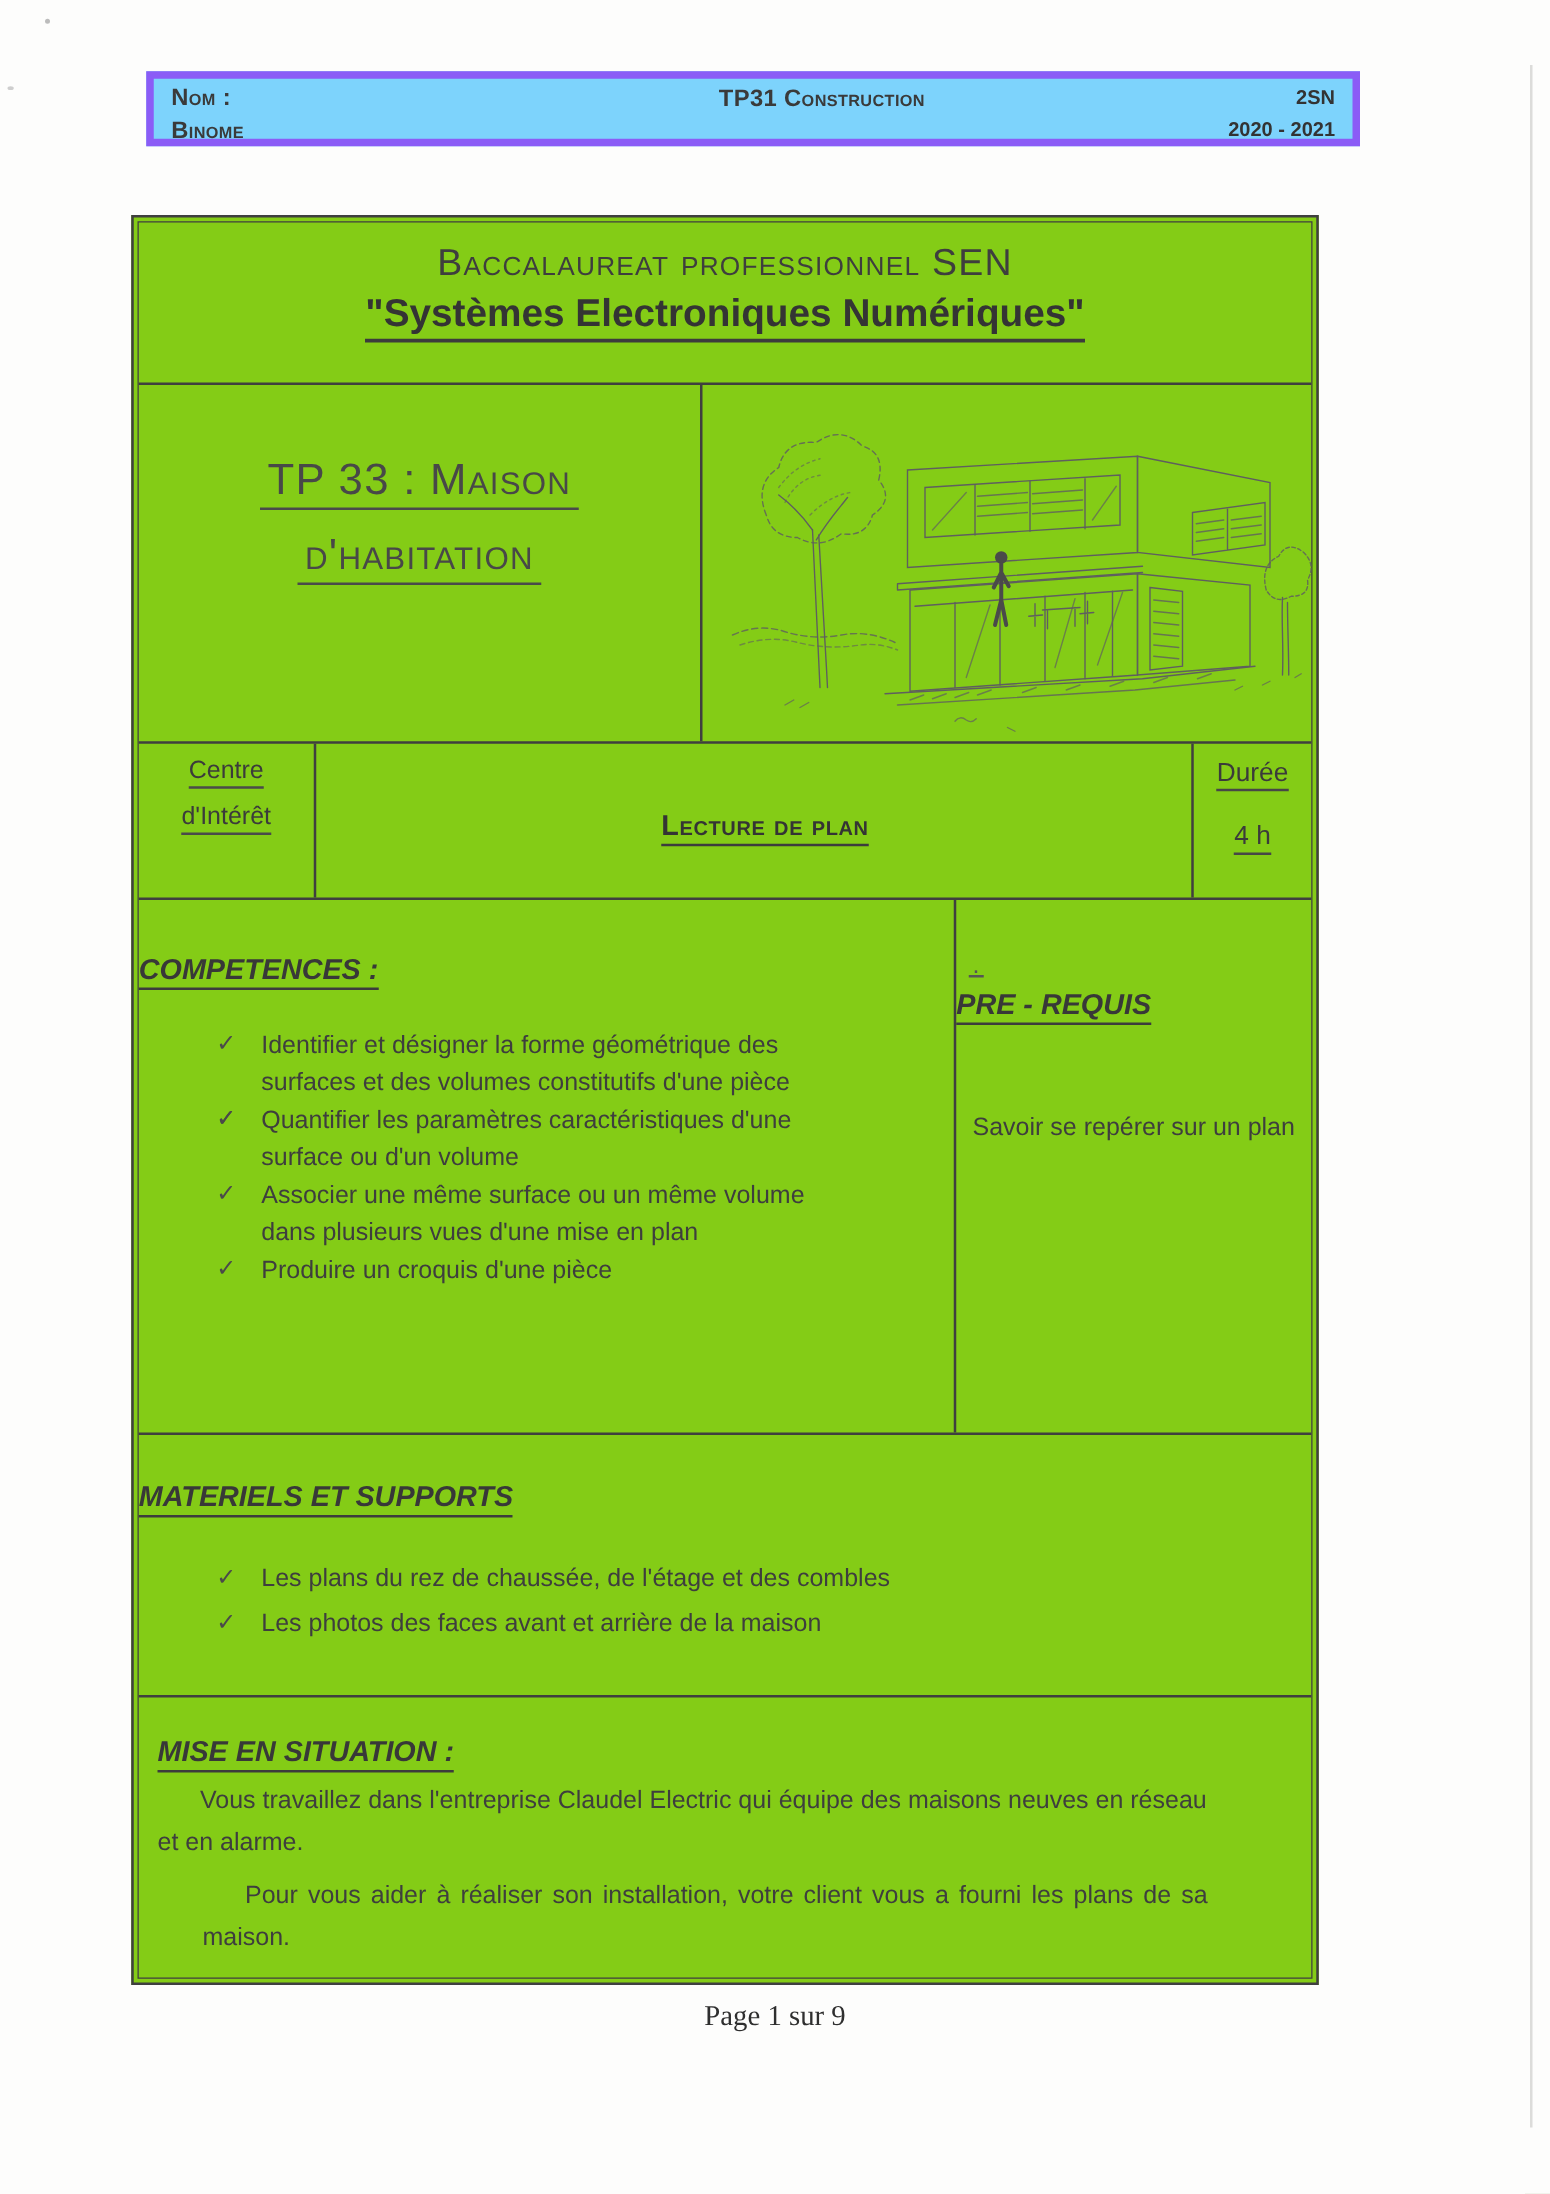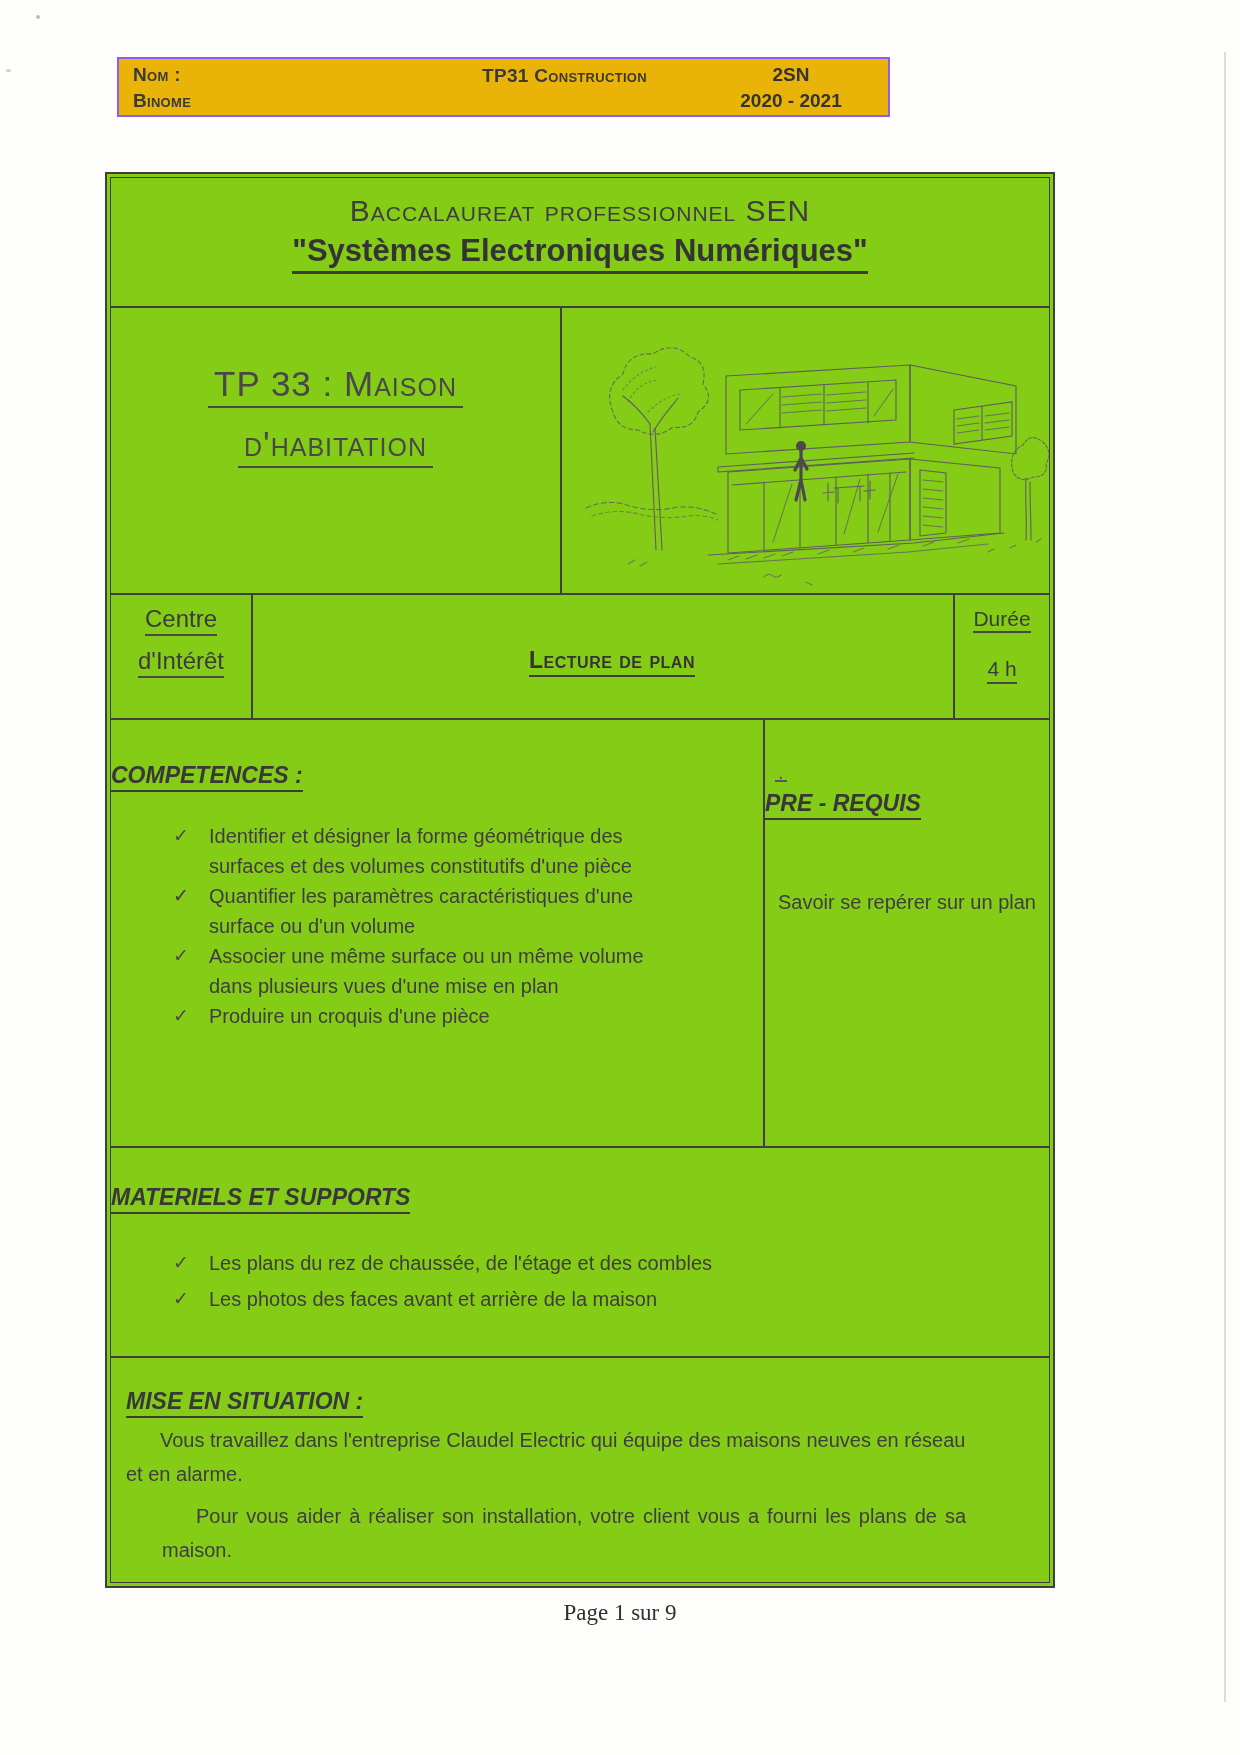--- a/index.html
+++ b/index.html
@@ -8,26 +8,26 @@
         font-family:"Liberation Sans","DejaVu Sans",sans-serif;color:#3b3b3b;}
   .abs{position:absolute;}
 
   
   .speck1{left:36px;top:15px;width:4px;height:4px;background:#9a9a9a;border-radius:50%;opacity:.65;}
   .speck2{left:6px;top:69px;width:5px;height:3px;background:#a8a8a8;border-radius:50%;opacity:.55;}
   .scan-edge{left:1224px;top:52px;width:2px;height:1650px;background:#dcdcda;}
   .pink-line{left:550px;top:596px;width:243px;height:2px;background:#d98fc0;opacity:.6;}
 
   
-  .header-box{left:117px;top:57px;width:773px;height:60px;border:2px solid #8b5cf6;background:#eab308;
+  .header-box{left:117px;top:57px;width:971px;height:60px;border:6px solid #8b5cf6;background:#7dd3fc;
               box-sizing:border-box;display:flex;}
   .hb-left{width:300px;padding:3px 0 0 14px;}
   .hb-sc{font-weight:bold;font-variant:small-caps;font-size:19px;line-height:26px;color:#3a3a3a;letter-spacing:.3px;}
   .hb-center{flex:1;text-align:center;padding-top:4px;}
-  .hb-right{width:190px;text-align:center;padding:3px 2px 0 0;font-weight:bold;font-size:19px;line-height:26px;color:#333;}
+  .hb-right{width:190px;text-align:right;padding:3px 14px 0 0;font-weight:bold;font-size:16px;line-height:26px;color:#333;}
 
   
   .frame{left:105px;top:172px;width:950px;height:1416px;border:2px solid #3f3f3f;padding:3px;
          box-sizing:border-box;background:#84cc16;}
   .frame-in{border:1px solid #3f3f3f;width:100%;height:100%;box-sizing:border-box;
             display:flex;flex-direction:column;}
   .sec{box-sizing:border-box;}
 
   
   .ul1{border-bottom:2px solid #474747;padding-bottom:1px;}
@@ -42,21 +42,21 @@
   .sec-tp{height:287px;border-top:2px solid #3f3f3f;display:flex;}
   .tp-cell{width:451px;border-right:2px solid #3f3f3f;box-sizing:border-box;display:flex;
            flex-direction:column;justify-content:center;align-items:center;gap:16px;padding-bottom:70px;}
   .tp-line{font-size:35px;font-variant:small-caps;color:#484848;border-bottom:2px solid #4a4a4a;
            padding:0 6px 2px;letter-spacing:1px;}
   .house-cell{flex:1;position:relative;}
   .house-cell svg{position:absolute;left:6px;top:4px;}
 
   
   .sec-centre{height:125px;border-top:2px solid #3f3f3f;display:flex;}
-  .centre-cell{width:142px;border-right:2px solid #3f3f3f;box-sizing:border-box;text-align:center;padding-top:10px;font-size:24px;}
+  .centre-cell{width:142px;border-right:2px solid #3f3f3f;box-sizing:border-box;text-align:center;padding-top:10px;font-size:20px;}
   .centre-cell .cline{display:inline-block;margin-bottom:11px;border-bottom:2px solid #4a4a4a;padding-bottom:1px;}
   .lecture-cell{flex:1;text-align:center;padding-top:52px;margin-left:18px;}
   .lecture{font-size:23px;font-weight:bold;font-variant:small-caps;letter-spacing:.5px;color:#343434;
            border-bottom:2px solid #3c3c3c;padding-bottom:2px;}
   .duree-cell{width:96px;border-left:2px solid #3f3f3f;box-sizing:border-box;text-align:center;padding-top:12px;font-size:21px;}
   .duree-val{display:inline-block;margin-top:26px;}
 
   
   .sec-comp{height:428px;border-top:2px solid #3f3f3f;display:flex;}
   .comp-left{width:654px;border-right:2px solid #3f3f3f;box-sizing:border-box;padding-top:42px;}

